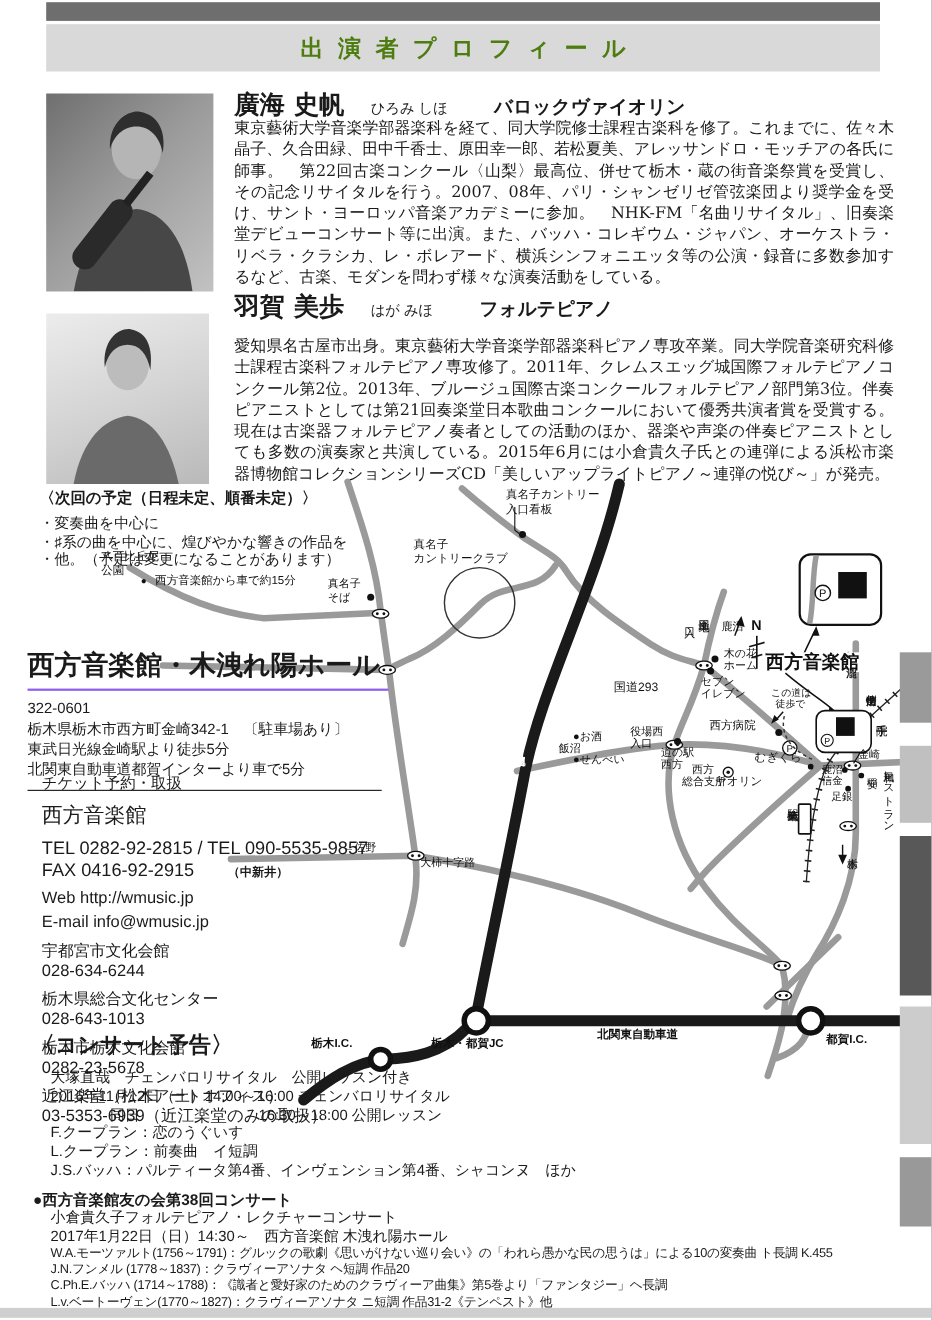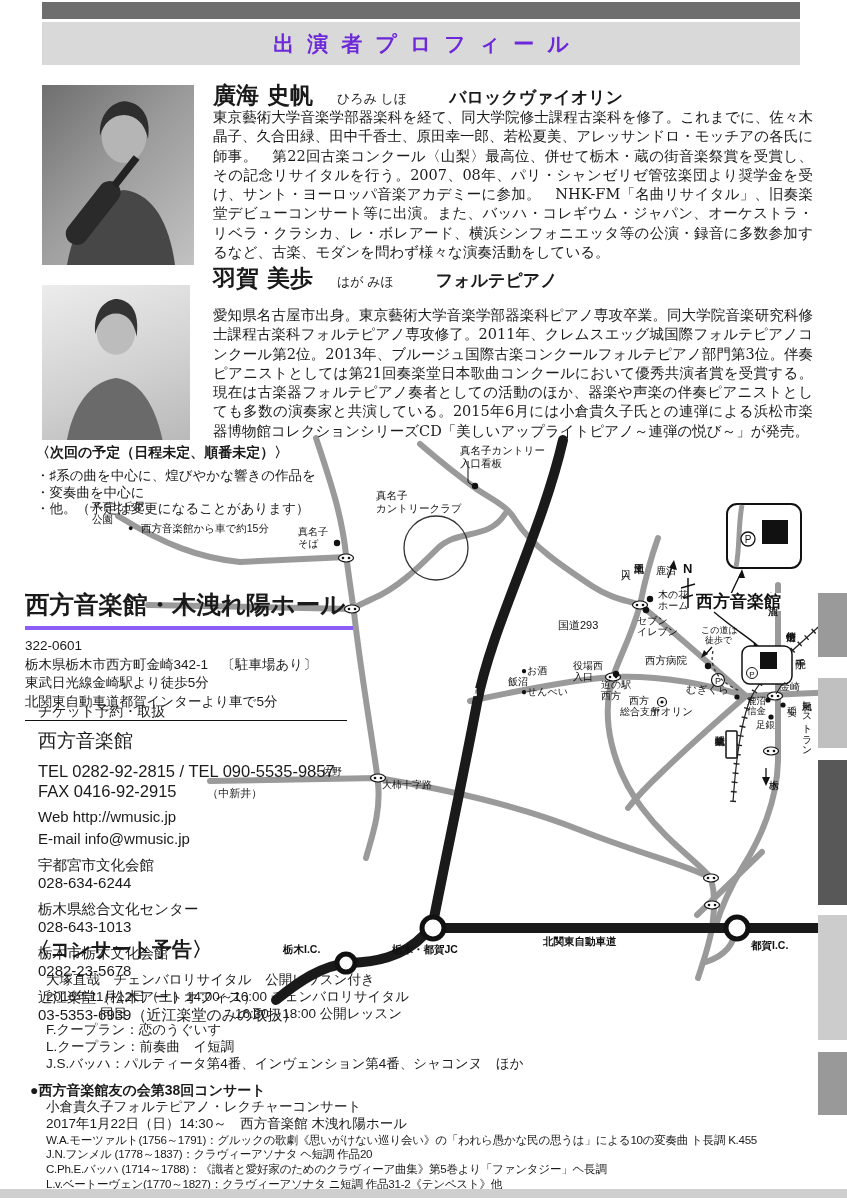--- a/index.html
+++ b/index.html
@@ -3,21 +3,21 @@
 <meta charset="utf-8">
 <style>
   html,body{margin:0;padding:0;background:#888;}
   .page{position:relative;width:847px;height:1200px;background:#fff;overflow:hidden;
         font-family:"Liberation Sans","DejaVu Sans",sans-serif;color:#1a1a1a;margin:0 auto;}
   .abs{position:absolute;}
   
   .hdr-dark{left:42px;top:2px;width:758px;height:17px;background:#6e6e6e;}
   .hdr-light{left:42px;top:22px;width:758px;height:43px;background:#d9d9d9;
              display:flex;align-items:center;justify-content:center;}
-  .hdr-title{font-size:21px;font-weight:bold;color:#6d28d9;letter-spacing:13px;text-indent:13px;white-space:nowrap;}
+  .hdr-title{font-size:21px;font-weight:bold;color:#4d7c0f;letter-spacing:13px;text-indent:13px;white-space:nowrap;}
   
   .photo{overflow:hidden;}
   .photo1{left:42px;top:85px;width:152px;height:180px;background:linear-gradient(135deg,#6f6f6f,#9a9a9a 45%,#c2c2c2);}
   .photo2{left:42px;top:285px;width:148px;height:155px;background:linear-gradient(160deg,#ececec,#d2d2d2 55%,#b9b9b9);}
   .photo svg{width:100%;height:100%;display:block;}
   
   .serif{font-family:"DejaVu Serif","Liberation Serif",serif;}
   .name-row{display:flex;align-items:baseline;white-space:nowrap;}
   .p1-name{left:213px;top:80px;}
   .p2-name{left:213px;top:263px;}
@@ -26,29 +26,29 @@
   .name-inst{font-size:17px;font-weight:bold;margin-left:42px;}
   .bio{width:600px;font-size:14.5px;line-height:19.3px;text-align:justify;}
   .p1-bio{left:213px;top:108px;}
   .p2-bio{left:213px;top:306px;}
   
   .sched{left:36px;top:444px;width:330px;}
   .sched-title{font-size:14px;font-weight:bold;margin-bottom:6px;}
   .sched-item{font-size:13.5px;line-height:16.5px;}
   
   .venue{left:25px;top:588px;width:328px;}
-  .venue-name{font-size:24.5px;font-weight:bold;white-space:nowrap;border-bottom:4px solid #8b5cf6;padding-bottom:5px;margin-bottom:7px;}
+  .venue-name{font-size:24.5px;font-weight:bold;white-space:nowrap;border-bottom:2px solid #8b5cf6;padding-bottom:5px;margin-bottom:7px;}
   .venue-line{font-size:13.5px;line-height:18.5px;}
   .venue-rule{border-bottom:1.5px solid #111;margin-top:9px;width:322px;}
   
   .tickets{left:38px;top:703px;width:330px;}
   .t-head{font-size:14px;margin-bottom:7px;}
   .t-main{font-size:19px;margin-bottom:7px;}
   .t-tel,.t-fax{font-size:16.5px;line-height:20px;white-space:nowrap;}
-  .t-note{font-size:11px;margin-left:26px;}
+  .t-note{font-size:11px;margin-left:26px;font-weight:bold;}
   .t-web,.t-mail{font-size:15px;margin-top:5px;white-space:nowrap;}
   .outlet{margin-top:10px;}
   .outlet-name{font-size:14.5px;line-height:17px;}
   .outlet-tel{font-size:15px;line-height:17px;}
   
   .concerts{left:30px;top:936px;width:800px;}
   .c-head{font-size:20px;font-weight:bold;margin-bottom:9px;}
   .concert{margin-bottom:9px;}
   .c-title{font-size:14px;font-weight:bold;line-height:17.5px;}
   .c-line{font-size:13.5px;line-height:16.8px;margin-left:16px;white-space:nowrap;}
@@ -305,22 +305,22 @@
   <div class="abs name-row p2-name">
     <span class="name-main serif">羽賀 美歩</span>
     <span class="name-kana">はが みほ</span>
     <span class="name-inst">フォルテピアノ</span>
   </div>
   <div class="abs bio serif p2-bio">愛知県名古屋市出身。東京藝術大学音楽学部器楽科ピアノ専攻卒業。同大学院音楽研究科修士課程古楽科フォルテピアノ専攻修了。2011年、クレムスエッグ城国際フォルテピアノコンクール第2位。2013年、ブルージュ国際古楽コンクールフォルテピアノ部門第3位。伴奏ピアニストとしては第21回奏楽堂日本歌曲コンクールにおいて優秀共演者賞を受賞する。現在は古楽器フォルテピアノ奏者としての活動のほか、器楽や声楽の伴奏ピアニストとしても多数の演奏家と共演している。2015年6月には小倉貴久子氏との連弾による浜松市楽器博物館コレクションシリーズCD「美しいアップライトピアノ～連弾の悦び～」が発売。</div>
 
   <div class="abs sched">
     <div class="sched-title">〈次回の予定（日程未定、順番未定）〉</div>
     <div id="sched-items">
+        <div class="sched-item">・変奏曲を中心に</div>
         <div class="sched-item">・♯系の曲を中心に、煌びやかな響きの作品を</div>
-        <div class="sched-item">・変奏曲を中心に</div>
         <div class="sched-item">・他。（予定は変更になることがあります）</div>
       </div>
   </div>
 
   <div class="abs venue">
     <div class="venue-name">西方音楽館・木洩れ陽ホール</div>
     <div class="venue-line">322-0601</div>
     <div class="venue-line">栃木県栃木市西方町金崎342-1　〔駐車場あり〕</div>
     <div class="venue-line">東武日光線金崎駅より徒歩5分</div>
     <div class="venue-line">北関東自動車道都賀インターより車で5分</div>

